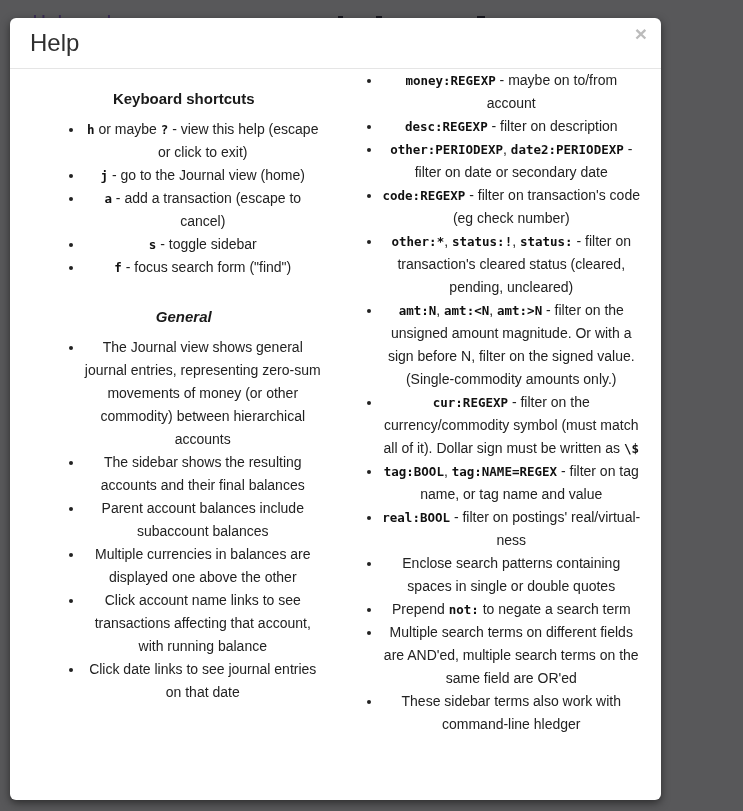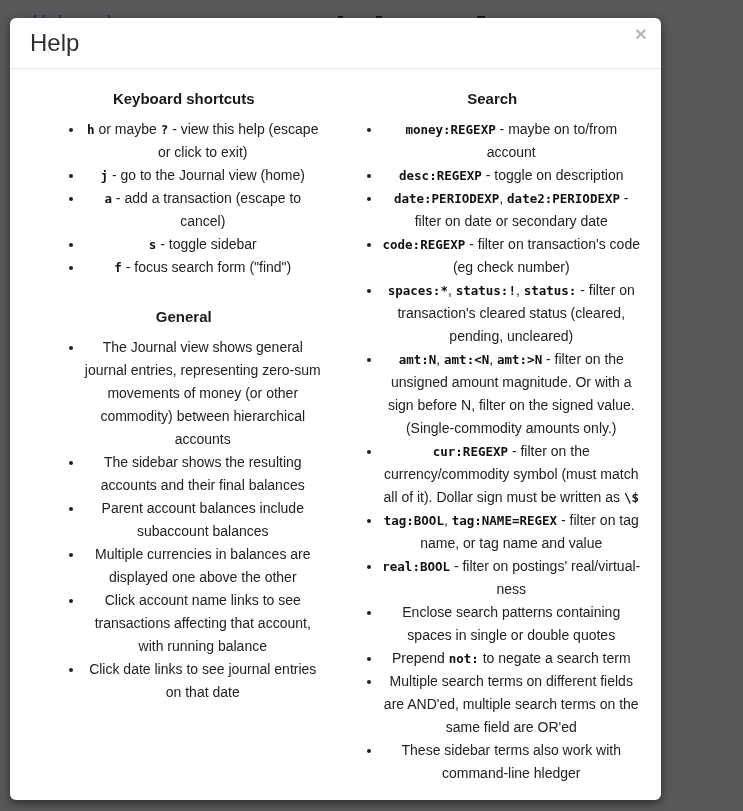--- a/index.html
+++ b/index.html
@@ -50,21 +50,21 @@
   }
   .modal-body{
     display:flex;padding:0 20px 20px 36px;text-align:center;
   }
   .col{flex:1 1 50%;min-width:0;}
   .col-left{padding-right:22px;}
   .section-heading{
     font-size:15px;font-weight:700;color:#1a1a1a;
     margin:21px 0 10px 0;line-height:18px;
   }
-  .section-heading.later{margin-top:29px;}
+  .section-heading.later{margin-top:29px;font-style:italic;}
   ul.help-list{
     margin:0;padding:0 0 0 38px;list-style:disc;
   }
   ul.help-list li{
     font-size:14px;line-height:23px;color:#222222;
     margin:0;padding:0;
   }
   .code{
     font-family:"DejaVu Sans Mono","Liberation Mono",monospace;
     font-weight:700;font-size:12.5px;color:#111111;
@@ -100,27 +100,26 @@
         <ul class="help-list">
           <li><span>The Journal view shows general journal entries, representing zero-sum movements of money (or other commodity) between hierarchical accounts</span></li>
           <li><span>The sidebar shows the resulting accounts and their final balances</span></li>
           <li><span>Parent account balances include subaccount balances</span></li>
           <li><span>Multiple currencies in balances are displayed one above the other</span></li>
           <li><span>Click account name links to see transactions affecting that account, with running balance</span></li>
           <li><span>Click date links to see journal entries on that date</span></li>
         </ul>
       </div>
     <div class="col col-right">
-        <div class="section-heading">Search</div>
         <ul class="help-list">
           <li><span class="code">money:REGEXP</span><span> - maybe on to/from account</span></li>
-          <li><span class="code">desc:REGEXP</span><span> - toggle on description</span></li>
-          <li><span class="code">date:PERIODEXP</span><span>, </span><span class="code">date2:PERIODEXP</span><span> - filter on date or secondary date</span></li>
+          <li><span class="code">desc:REGEXP</span><span> - filter on description</span></li>
+          <li><span class="code">other:PERIODEXP</span><span>, </span><span class="code">date2:PERIODEXP</span><span> - filter on date or secondary date</span></li>
           <li><span class="code">code:REGEXP</span><span> - filter on transaction's code (eg check number)</span></li>
-          <li><span class="code">spaces:*</span><span>, </span><span class="code">status:!</span><span>, </span><span class="code">status:</span><span> - filter on transaction's cleared status (cleared, pending, uncleared)</span></li>
+          <li><span class="code">other:*</span><span>, </span><span class="code">status:!</span><span>, </span><span class="code">status:</span><span> - filter on transaction's cleared status (cleared, pending, uncleared)</span></li>
           <li><span class="code">amt:N</span><span>, </span><span class="code">amt:&lt;N</span><span>, </span><span class="code">amt:&gt;N</span><span> - filter on the unsigned amount magnitude. Or with a sign before N, filter on the signed value. (Single-commodity amounts only.)</span></li>
           <li><span class="code">cur:REGEXP</span><span> - filter on the currency/commodity symbol (must match all of it). Dollar sign must be written as </span><span class="code">\$</span></li>
           <li><span class="code">tag:BOOL</span><span>, </span><span class="code">tag:NAME=REGEX</span><span> - filter on tag name, or tag name and value</span></li>
           <li><span class="code">real:BOOL</span><span> - filter on postings' real/virtual-ness</span></li>
           <li><span>Enclose search patterns containing spaces in single or double quotes</span></li>
           <li><span>Prepend </span><span class="code">not:</span><span> to negate a search term</span></li>
           <li><span>Multiple search terms on different fields are AND'ed, multiple search terms on the same field are OR'ed</span></li>
           <li><span>These sidebar terms also work with command-line hledger</span></li>
         </ul>
       </div>

